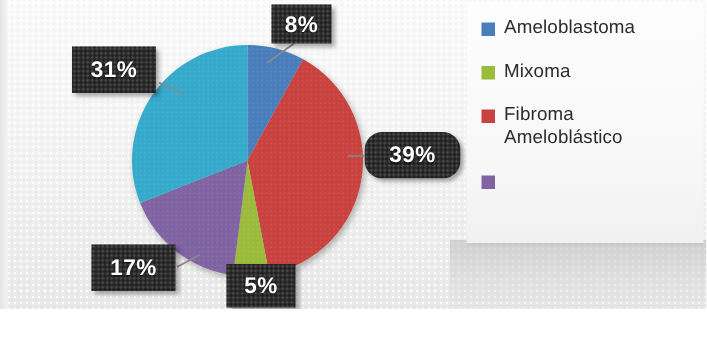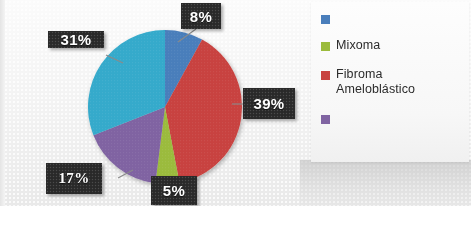--- a/index.html
+++ b/index.html
@@ -156,32 +156,33 @@
 
     <line x1="106" y1="55" x2="123" y2="63" stroke="#8a8a8a" stroke-width="1.1"></line>
 
     <line x1="118" y1="178" x2="133" y2="170" stroke="#8a8a8a" stroke-width="1.1"></line>
 
     <line x1="176" y1="190" x2="176" y2="182" stroke="#8a8a8a" stroke-width="1.1"></line>
   </svg>
 
   <div class="callout" style="left:181px; top:3px; width:40px; height:26px;">8%</div>
 
-  <div class="callout" style="left:243px; top:88px; width:52px; height:31px;">39%</div>
+  <div class="callout" style="left:243px; top:88px; width:64px; height:31px;border-radius:12px;">39%</div>
 
-  <div class="callout" style="left:48px; top:31px; width:56px; height:17px;">31%</div>
+  <div class="callout" style="left:48px; top:31px; width:56px; height:31px;">31%</div>
 
-  <div class="callout" style="left:46px; top:163px; width:56px; height:31px;font-family:Liberation Serif, serif;">17%</div>
+  <div class="callout" style="left:61px; top:163px; width:56px; height:31px;">17%</div>
 
   <div class="callout" style="left:151px; top:176px; width:46px; height:29px;">5%</div>
 
   <div id="legend">
     <div id="legend-rows">
         <div class="legend-row">
           <span class="legend-swatch" style="background: rgb(74, 126, 187);"></span>
+          <span class="legend-label">Ameloblastoma</span>
         </div>
         <div class="legend-row">
           <span class="legend-swatch" style="background: rgb(155, 187, 60);"></span>
           <span class="legend-label">Mixoma</span>
         </div>
         <div class="legend-row">
           <span class="legend-swatch" style="background: rgb(200, 66, 63);"></span>
           <span class="legend-label">Fibroma Ameloblástico</span>
         </div>
         <div class="legend-row">

